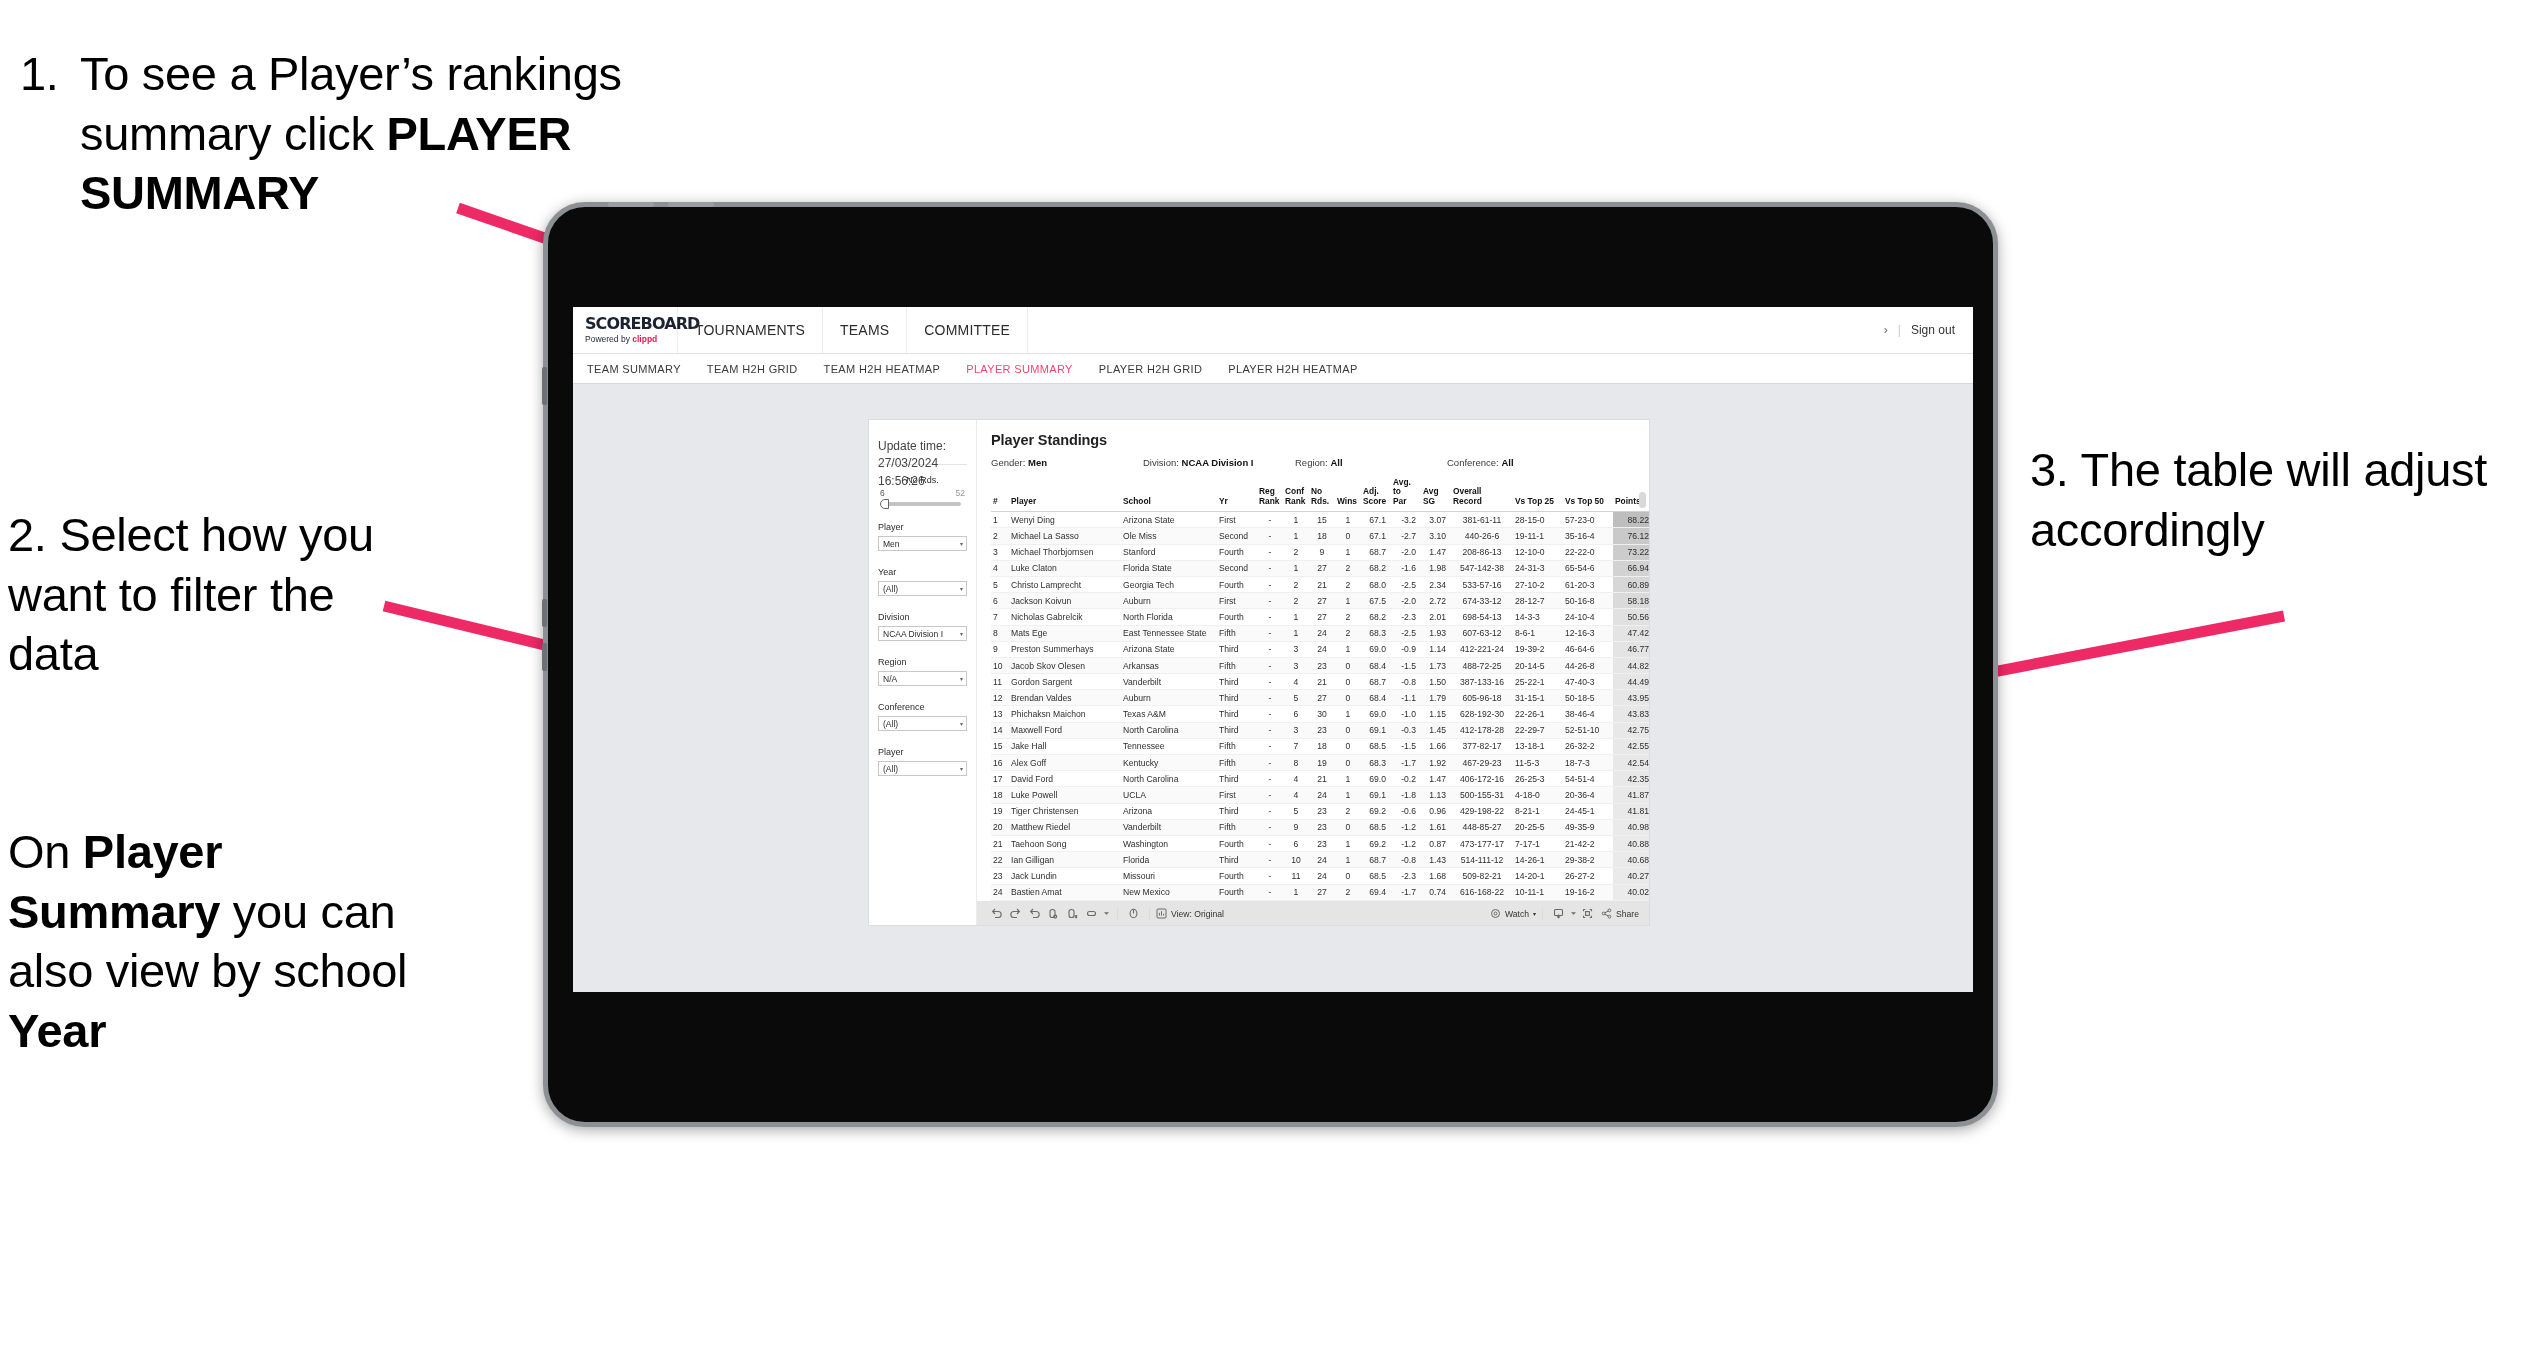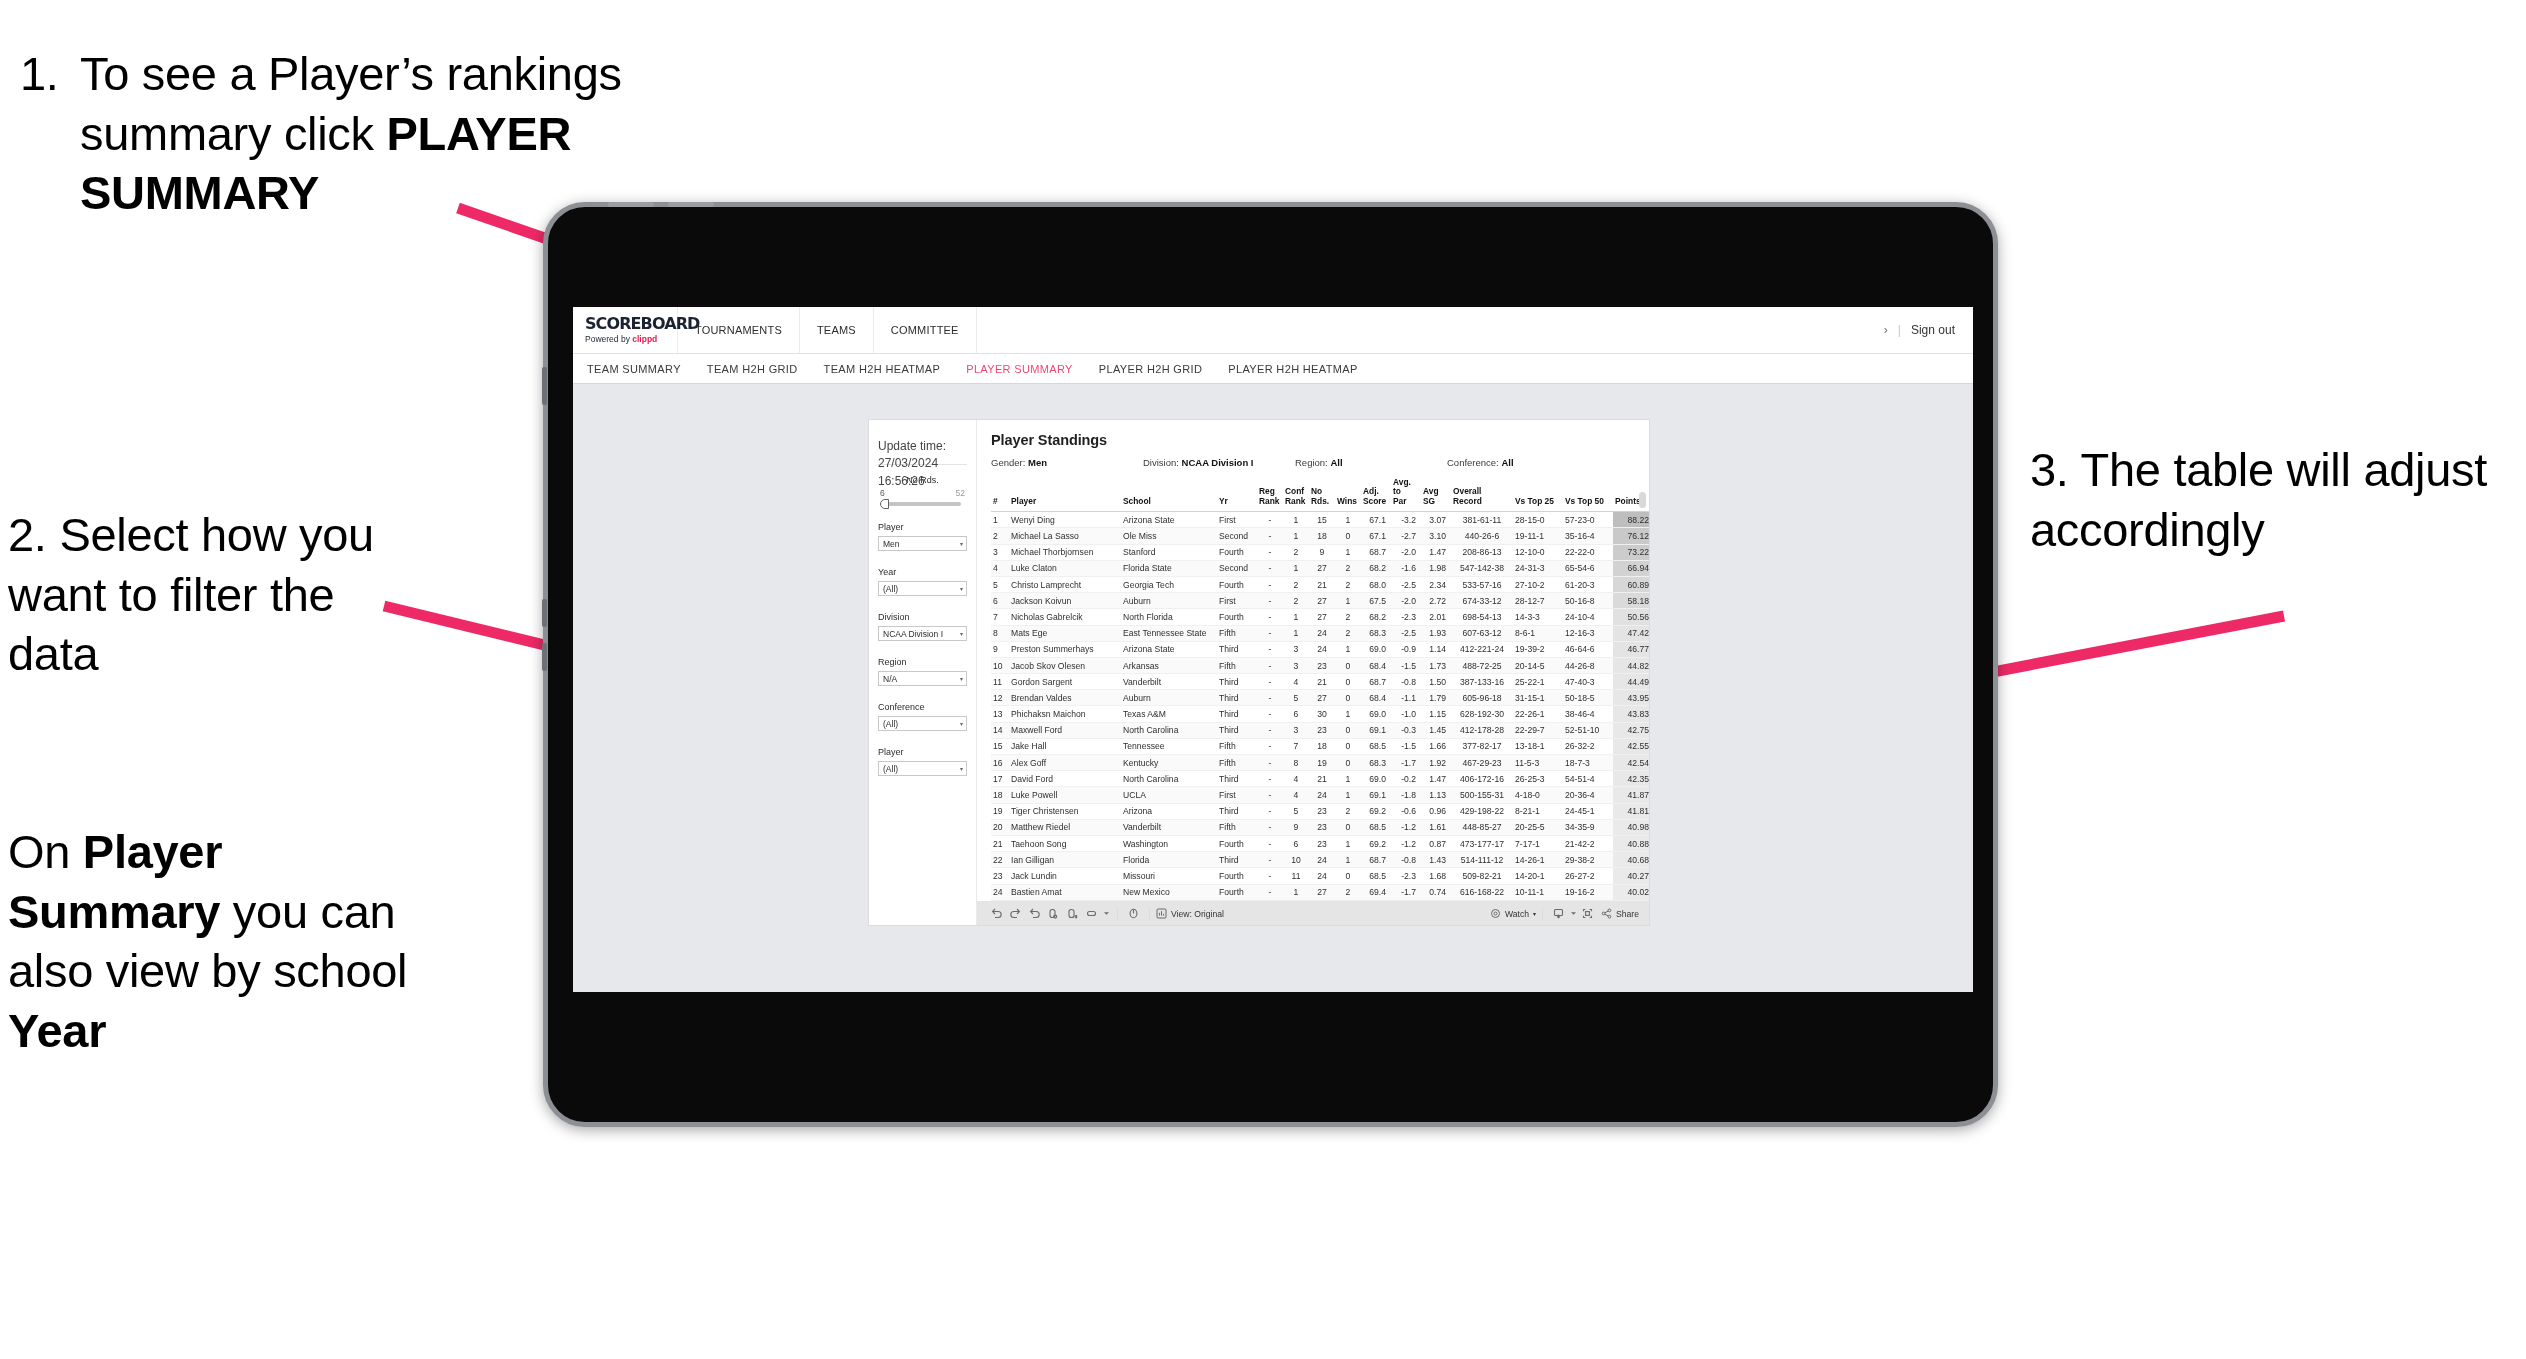--- a/index.html
+++ b/index.html
@@ -77,21 +77,21 @@
   }
   .logo-main {
     font-family:"DejaVu Sans", sans-serif;
     font-weight:bold; font-size:16px; letter-spacing:-0.9px;
     color:#1b2333; line-height:1;
   }
   .logo-sub { font-size:8.5px; color:#1b2333; margin-top:3px; line-height:1; }
   .logo-sub .brand { color:#e8174e; font-weight:bold; }
   .nav-item {
     display:flex; align-items:center; padding:0 17px;
-    font-size:11px; color:#2c2c2c; letter-spacing:.2px;
+    font-size:14px; color:#2c2c2c; letter-spacing:.2px;
     border-right:1px solid #ececec; cursor:pointer;
   }
   .appbar-right {
     margin-left:auto; display:flex; align-items:center;
     gap:10px; padding-right:18px; font-size:12px; color:#333;
   }
   .appbar-right .chev { color:#777; }
   .appbar-right .sep { color:#c9c9c9; }
 
   
@@ -735,21 +735,21 @@
                       <td class="c-yr">Fifth</td>
                       <td class="c-reg">-</td>
                       <td class="c-conf">9</td>
                       <td class="c-rds">23</td>
                       <td class="c-wins">0</td>
                       <td class="c-adj">68.5</td>
                       <td class="c-par">-1.2</td>
                       <td class="c-sg">1.61</td>
                       <td class="c-rec">448-85-27</td>
                       <td class="c-t25">20-25-5</td>
-                      <td class="c-t50">34-35-9</td>
+                      <td class="c-t50">49-35-9</td>
                       <td class="c-pts pts-cell"><div class="bar" style="background: rgb(234, 234, 234);"></div><span>40.98</span></td>
                     </tr>
                     <tr>
                       <td class="c-num">21</td>
                       <td class="c-player">Taehoon Song</td>
                       <td class="c-school">Washington</td>
                       <td class="c-yr">Fourth</td>
                       <td class="c-reg">-</td>
                       <td class="c-conf">6</td>
                       <td class="c-rds">23</td>

